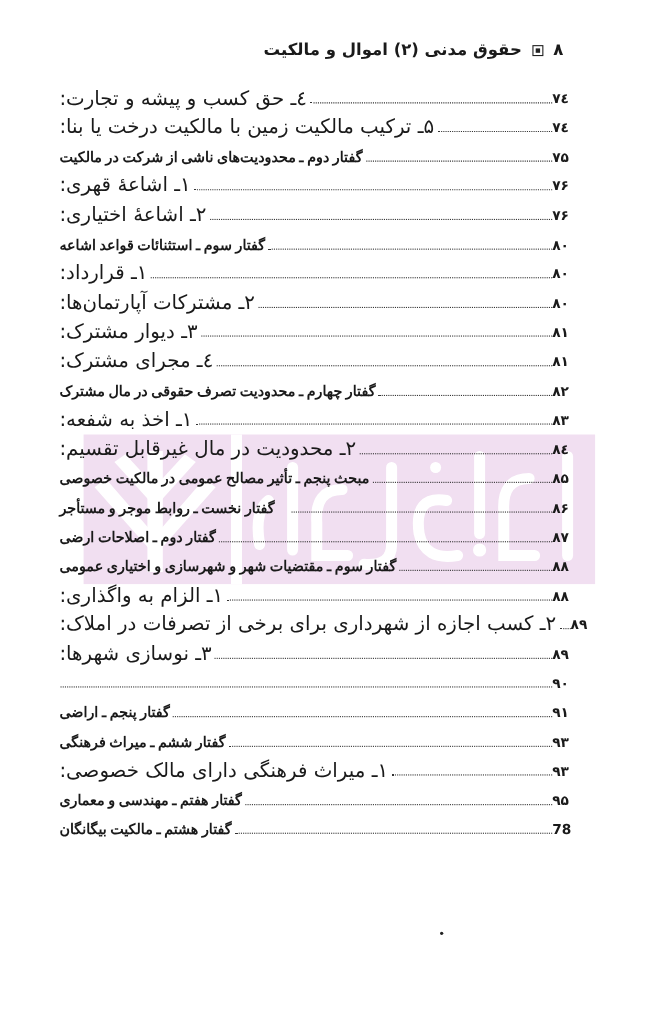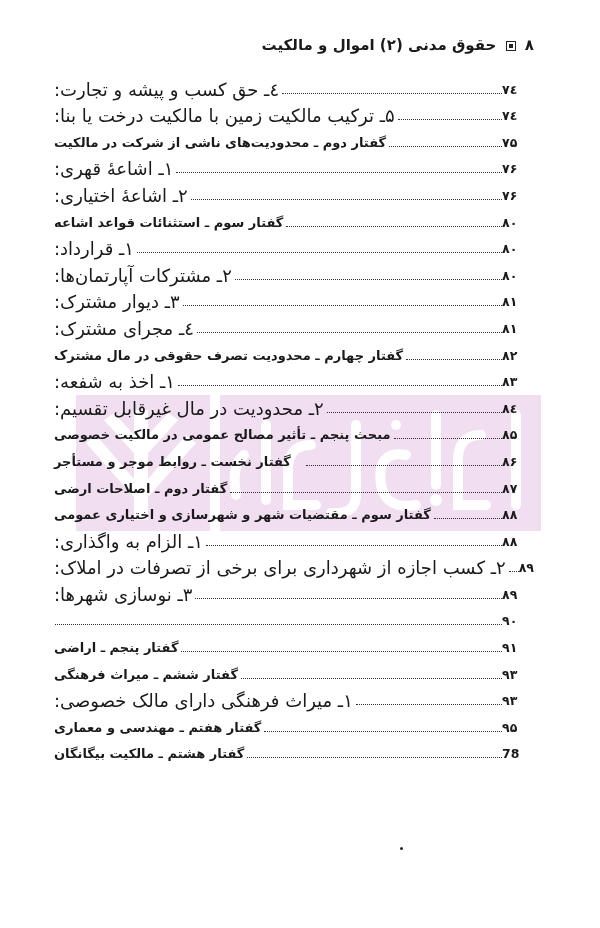--- a/index.html
+++ b/index.html
@@ -11,21 +11,21 @@
       width: 600px;
       height: 928px;
       position: relative;
       overflow: hidden;
       font-family: "DejaVu Sans", sans-serif;
       color: #1a1a1a;
     }
     .header {
       position: absolute;
       top: 36px;
-      right: 66px;
+      right: 88px;
       direction: rtl;
       font-size: 15px;
       font-weight: bold;
       white-space: nowrap;
     }
     .header .sq {
       display: inline-block;
       width: 8px;
       height: 8px;
       border: 1px solid #222;
@@ -82,20 +82,21 @@
     }
     .row .title {
       white-space: nowrap;
       font-size: 18px;
       line-height: 18px;
       padding-left: 2px;
     }
     .row.heading .title {
       font-weight: bold;
       font-size: 13px;
+      font-family: Liberation Serif, serif;
     }
     .row.sub .title {
       margin-right: 0;
     }
     .row.indent .title {
       margin-right: 12px;
     }
     .row .dots {
       flex: 1;
       border-bottom: 1.5px dotted #333;

